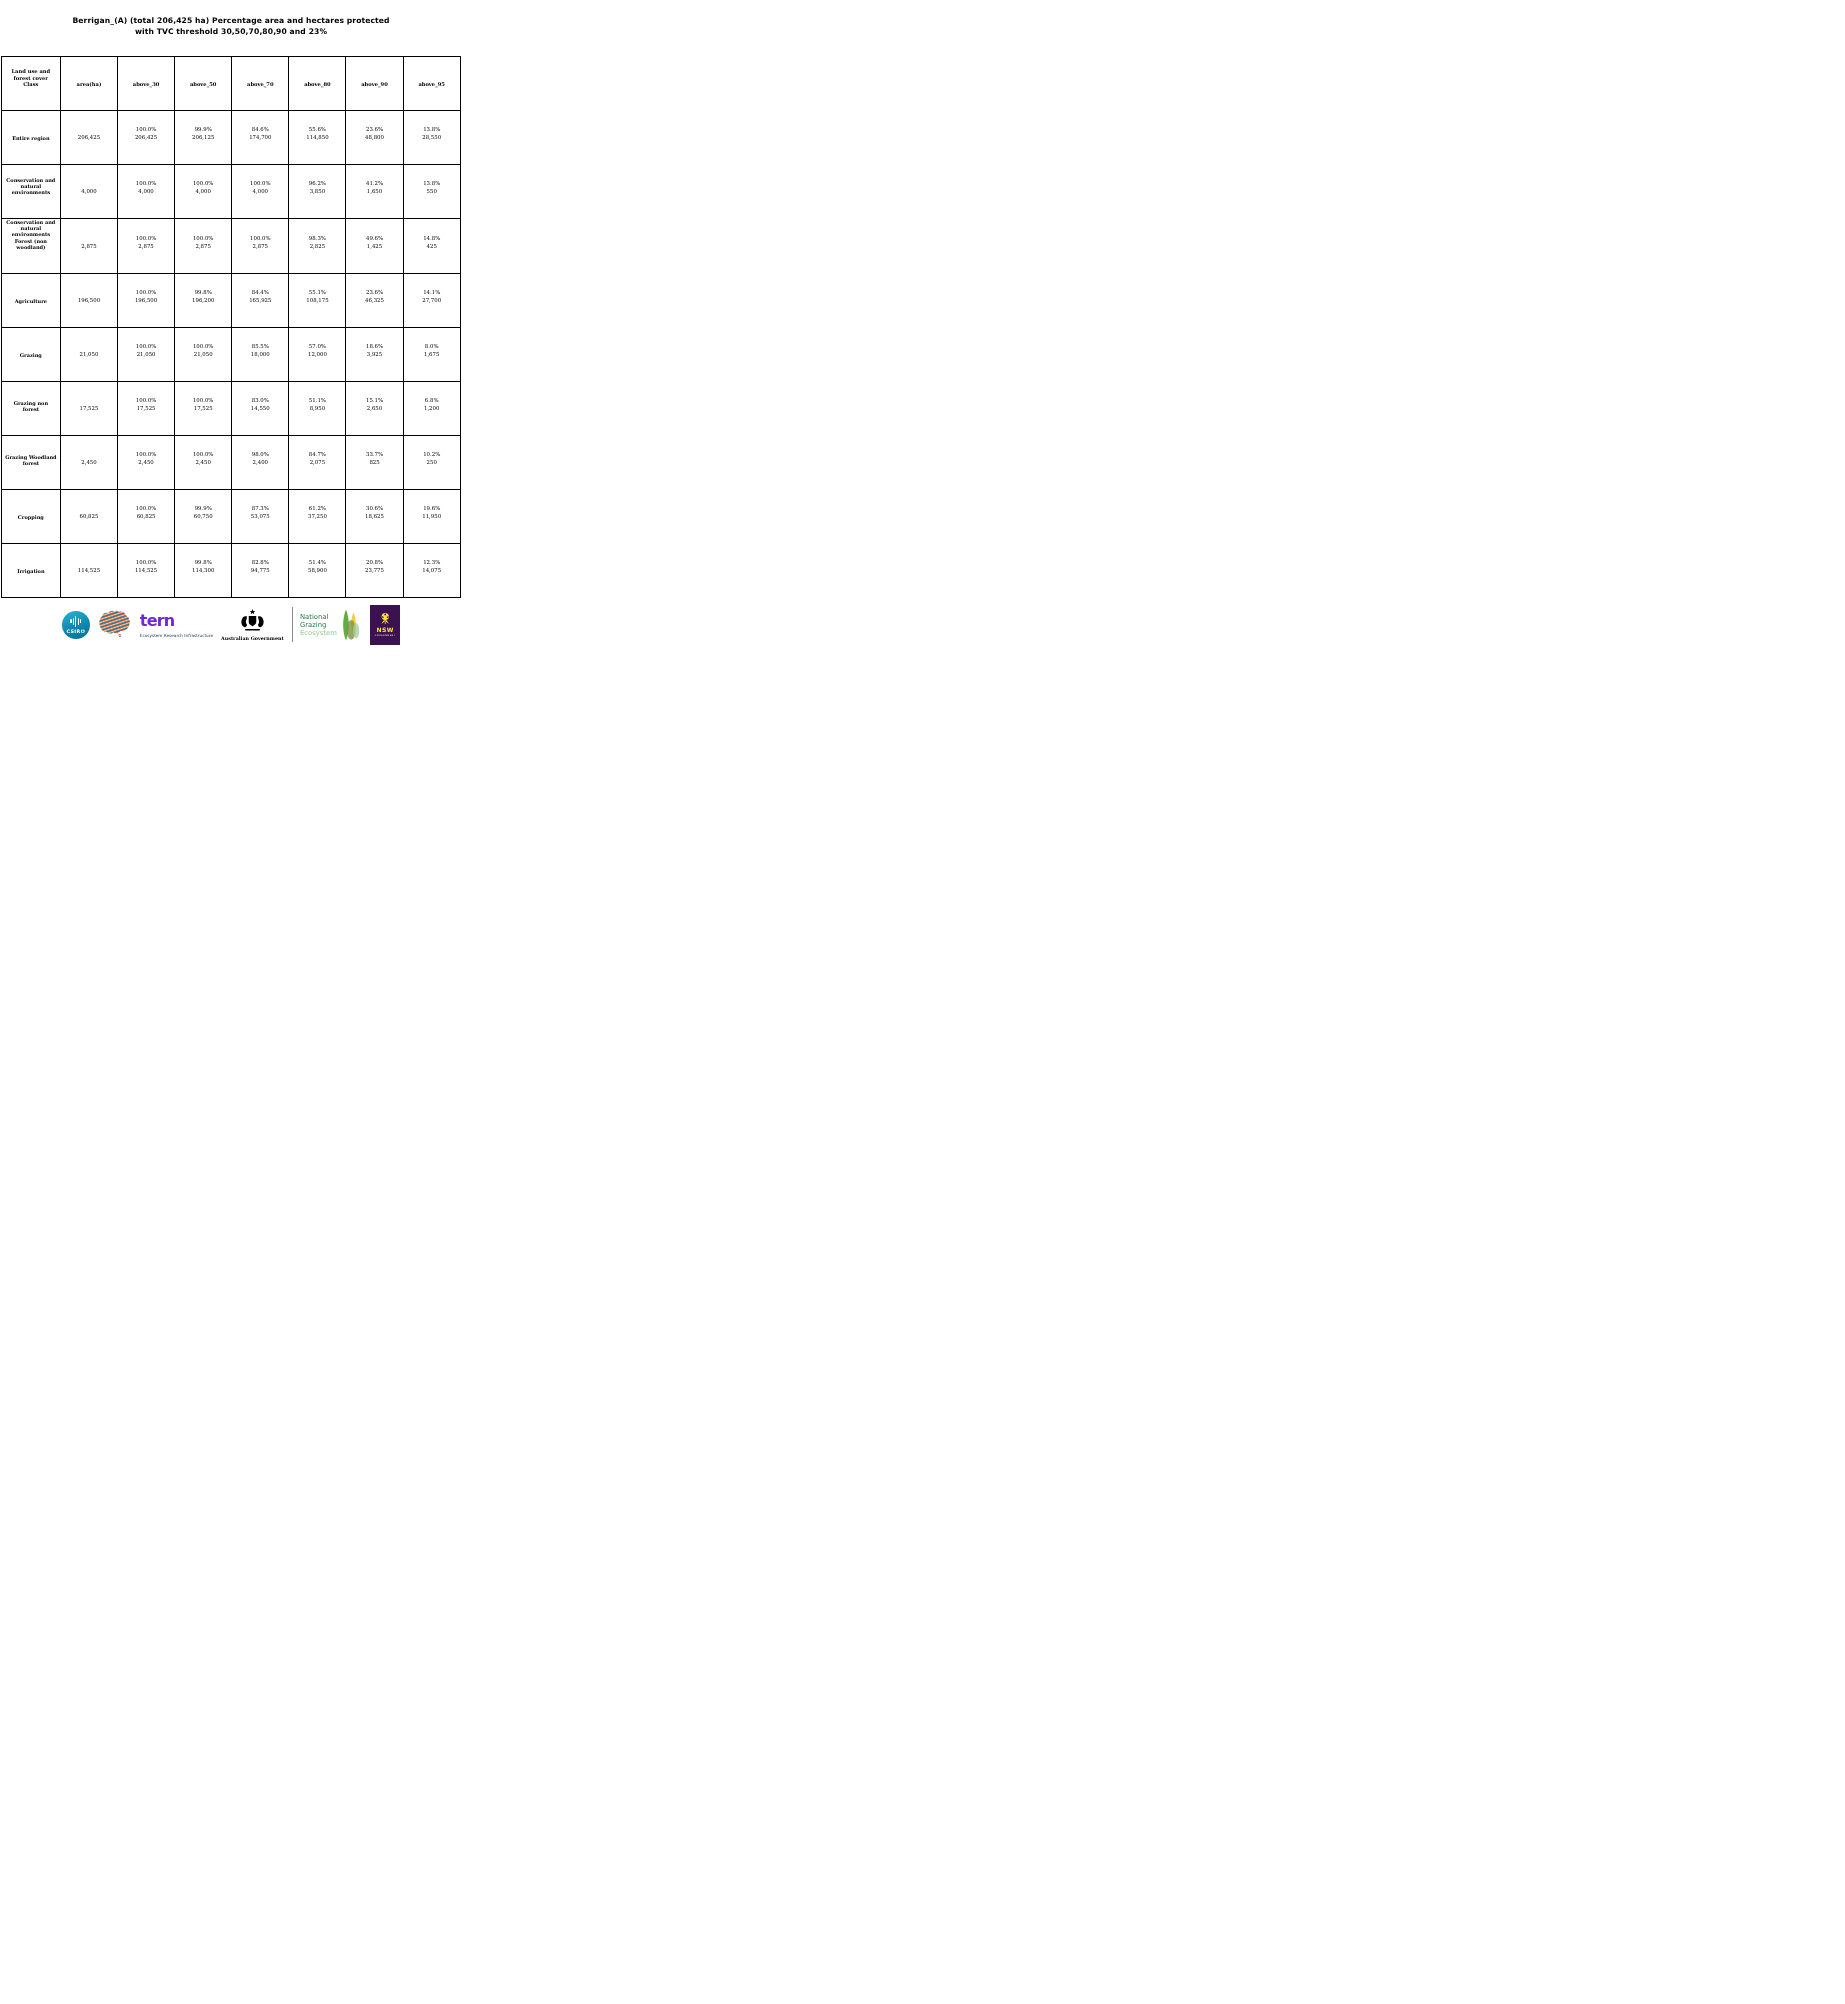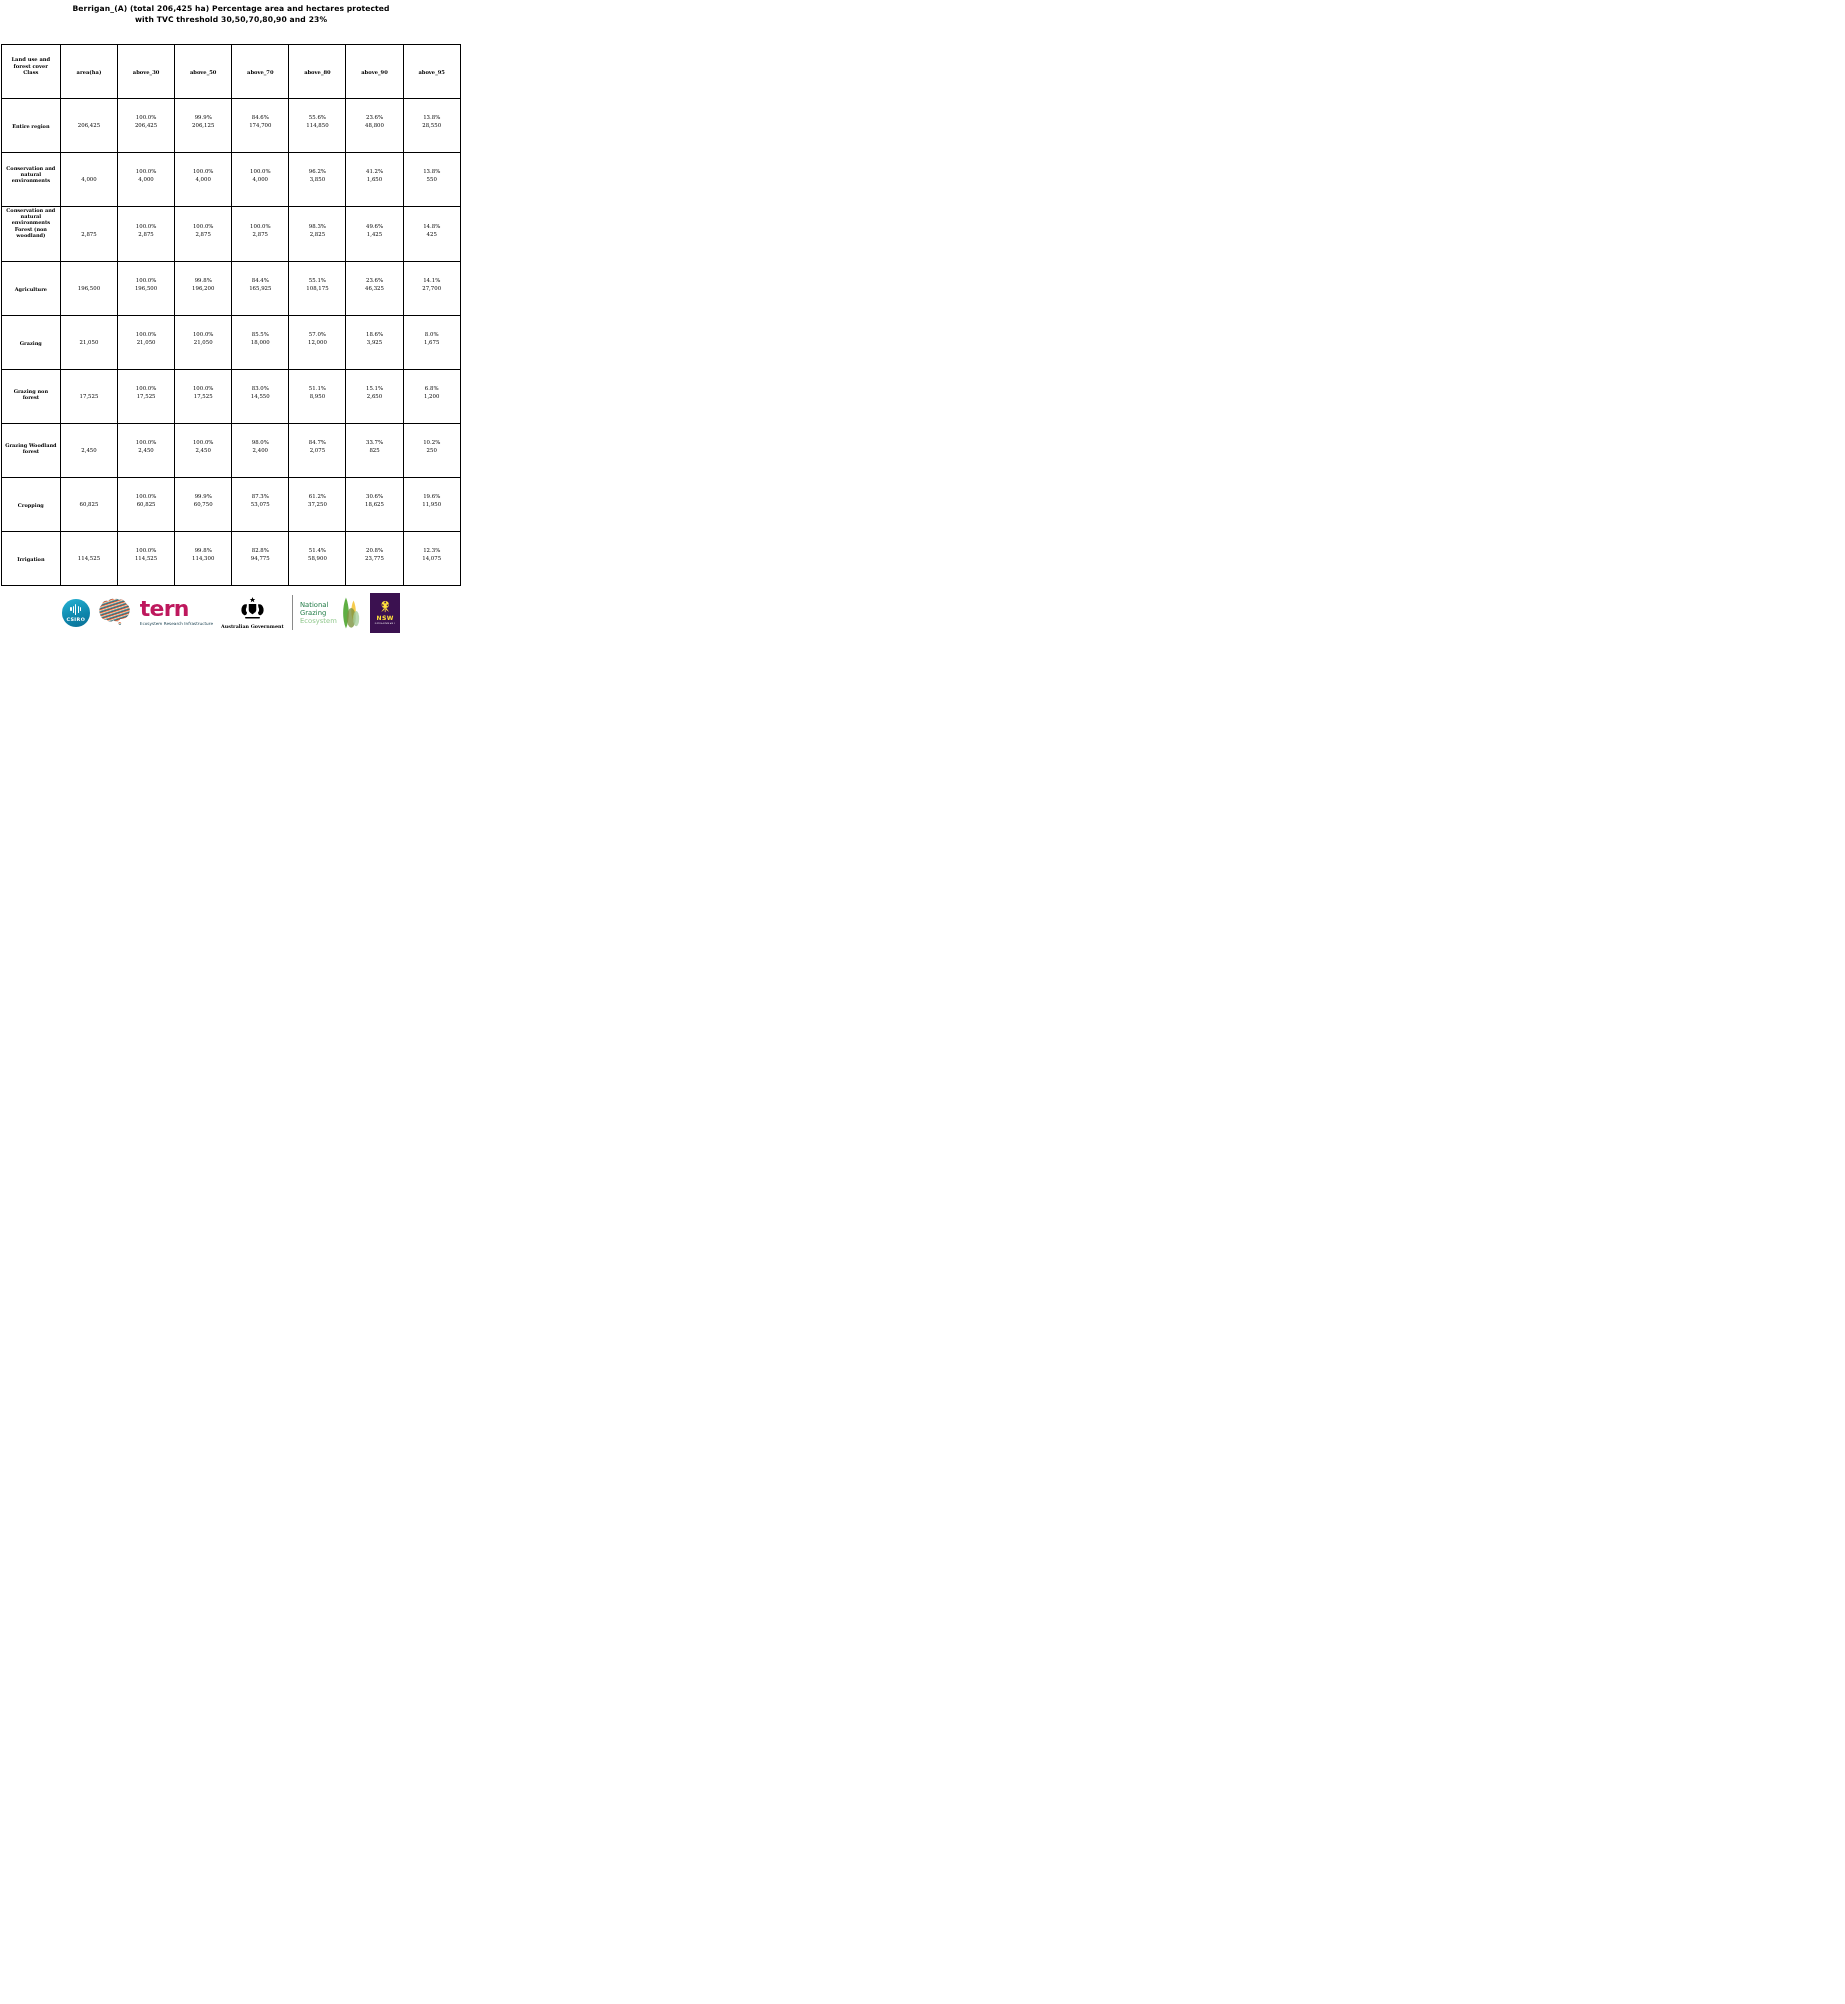--- a/index.html
+++ b/index.html
@@ -1,20 +1,20 @@
 <!DOCTYPE html>
 <html style="font-size:6.4px"><head>
 <meta charset="utf-8">
 <style>
   html,body { margin:0; padding:0; background:#ffffff; }
   body { width:462px; font-family:"DejaVu Serif", serif; color:#000; }
   .page { width:462px; min-height:634px; position:relative; overflow:hidden; }
 
   .title { font-family:"DejaVu Sans", sans-serif; font-weight:bold; font-size:7.6px;
-           line-height:10.8px; text-align:center; margin:4px 4px 0; letter-spacing:0.1px; }
+           line-height:10.8px; text-align:center; margin:16px 4px 0; letter-spacing:0.1px; }
 
   table.data { border-collapse:collapse; table-layout:fixed; width:460px; margin:18.4px 0.8px 0 0.8px; }
   table.data th, table.data td {
       border:0.4px solid #000; border-top-width:1.2px; border-bottom-width:1.2px;
       vertical-align:bottom; text-align:center; padding:0 1.6px 22.5px;
       overflow:hidden;
   }
   table.data tr { height:54px; }
   .colhead { font-family:"DejaVu Serif", serif; font-weight:bold; font-size:5.2px;
              line-height:6.4px; white-space:pre-line; }
@@ -24,22 +24,22 @@
   
   .logos { display:flex; align-items:center; justify-content:center; gap:8px; margin:7.2px 0 4px; }
   .csiro { width:28px; height:28px; border-radius:50%; flex:0 0 auto;
            background:linear-gradient(160deg,#27b3d4 0%,#0d85ab 60%,#0b6f95 100%);
            display:flex; flex-direction:column; align-items:center; justify-content:center; gap:1.6px; }
   .wave { display:flex; align-items:center; gap:1.2px; height:12px; }
   .wave i { display:block; width:1.2px; background:#fff; border-radius:0.8px; }
   .csiro-label { font-family:"DejaVu Sans", sans-serif; color:#fff; font-weight:bold;
                  font-size:4.8px; letter-spacing:0.4px; }
   .tern-block { display:flex; flex-direction:column; justify-content:flex-end; }
-  .tern-word { font-family:"DejaVu Sans", sans-serif; font-weight:bold; font-size:22px;
-               line-height:19px; color:#be185d; letter-spacing:-0.8px; }
+  .tern-word { font-family:"DejaVu Sans", sans-serif; font-weight:bold; font-size:16px;
+               line-height:19px; color:#6d28d9; letter-spacing:-0.8px; }
   .tern-sub { font-family:"DejaVu Sans", sans-serif; font-size:4.2px; color:#173e4e; margin-top:2.4px; }
   .ausgov { display:flex; flex-direction:column; align-items:center; gap:1.2px; }
   .ausgov-label { font-family:"DejaVu Serif", serif; font-weight:bold; font-size:4.8px; white-space:nowrap; }
   .vdivider { width:0.4px; height:35px; background:#8a8a8a; }
   .landcare { display:flex; align-items:center; gap:2.4px; }
   .landcare-text { font-family:"DejaVu Sans", sans-serif; font-weight:normal; font-size:6.8px;
                    line-height:8px; }
   .lc-dark { color:#1f7a44; display:block; }
   .lc-light { color:#93c98f; display:block; }
   .nsw { width:30px; height:40px; background:#3b1150; display:flex; flex-direction:column;

